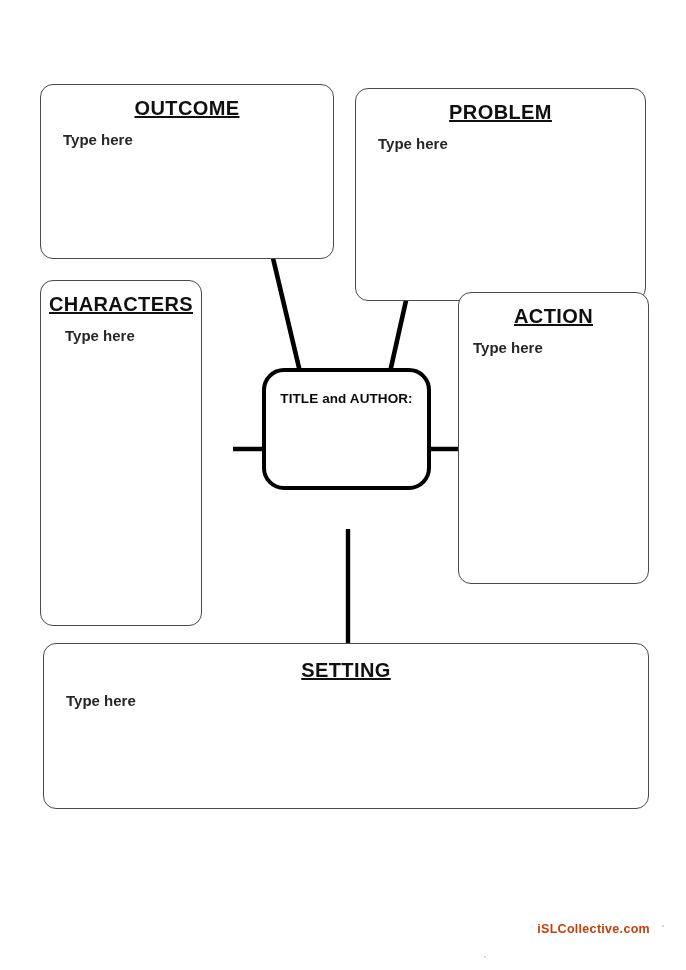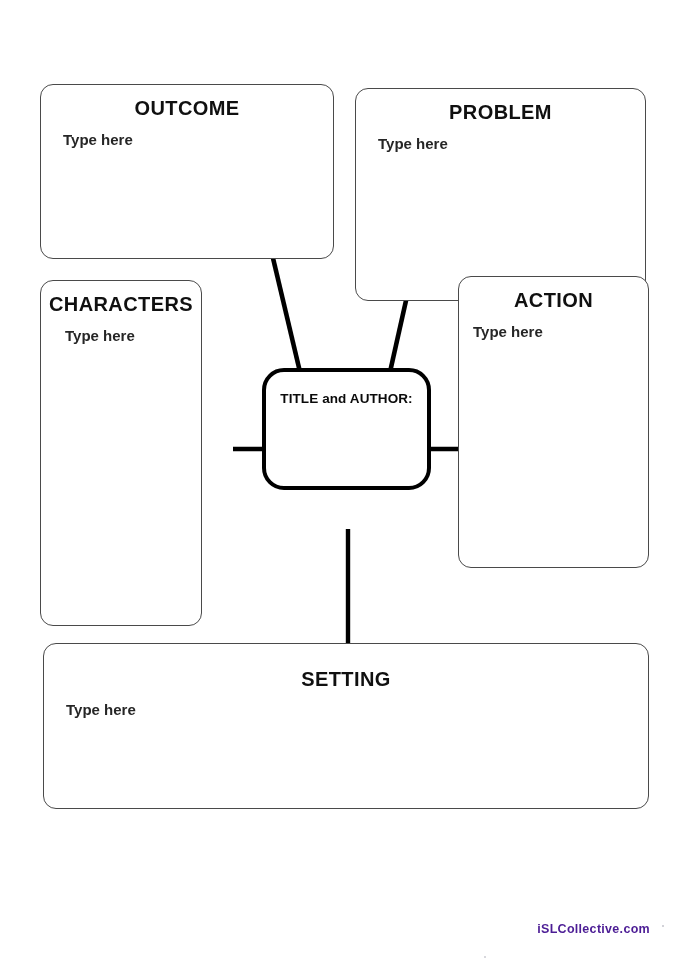--- a/index.html
+++ b/index.html
@@ -48,20 +48,21 @@
 
   .node .node-title {
     display: block;
     text-align: center;
     font-weight: bold;
     font-size: 20px;
     letter-spacing: 0.4px;
     color: #101010;
     line-height: 1;
     margin-top: 13px;
+    text-decoration: underline;
   }
 
   .node .node-placeholder {
     display: block;
     font-size: 15px;
     font-weight: bold;
     color: #262626;
     line-height: 1;
     margin-top: 14px;
     margin-left: 22px;
@@ -75,29 +76,29 @@
   #box-problem {
     left: 355px; top: 88px;
     width: 291px; height: 213px;
   }
   #box-characters {
     left: 40px;  top: 280px;
     width: 162px; height: 346px;
   }
   #box-characters .node-placeholder { margin-left: 24px; }
   #box-action {
-    left: 458px; top: 276px;
+    left: 458px; top: 292px;
     width: 191px; height: 292px;
   }
   #box-action .node-placeholder { margin-left: 14px; }
   #box-setting {
     left: 43px;  top: 643px;
     width: 606px; height: 166px;
   }
-  #box-setting .node-title { margin-top: 25px; }
+  #box-setting .node-title { margin-top: 16px; }
   #box-setting .node-placeholder { margin-left: 22px; margin-top: 13px; }
 
   
   #box-center {
     position: absolute;
     box-sizing: border-box;
     left: 262px; top: 368px;
     width: 169px; height: 122px;
     background: #ffffff;
     border: 4.5px solid #000000;
@@ -116,21 +117,21 @@
   }
 
   
   #watermark {
     position: absolute;
     right: 36px;
     top: 922px;
     font-size: 12.5px;
     font-weight: bold;
     letter-spacing: 0.3px;
-    color: #4c1d95;
+    color: #c2410c;
     z-index: 4;
     white-space: nowrap;
   }
   #watermark-dot-1 {
     position: absolute;
     right: 22px;
     top: 925px;
     width: 2px; height: 2px;
     background: #d2d2d8;
     z-index: 4;

